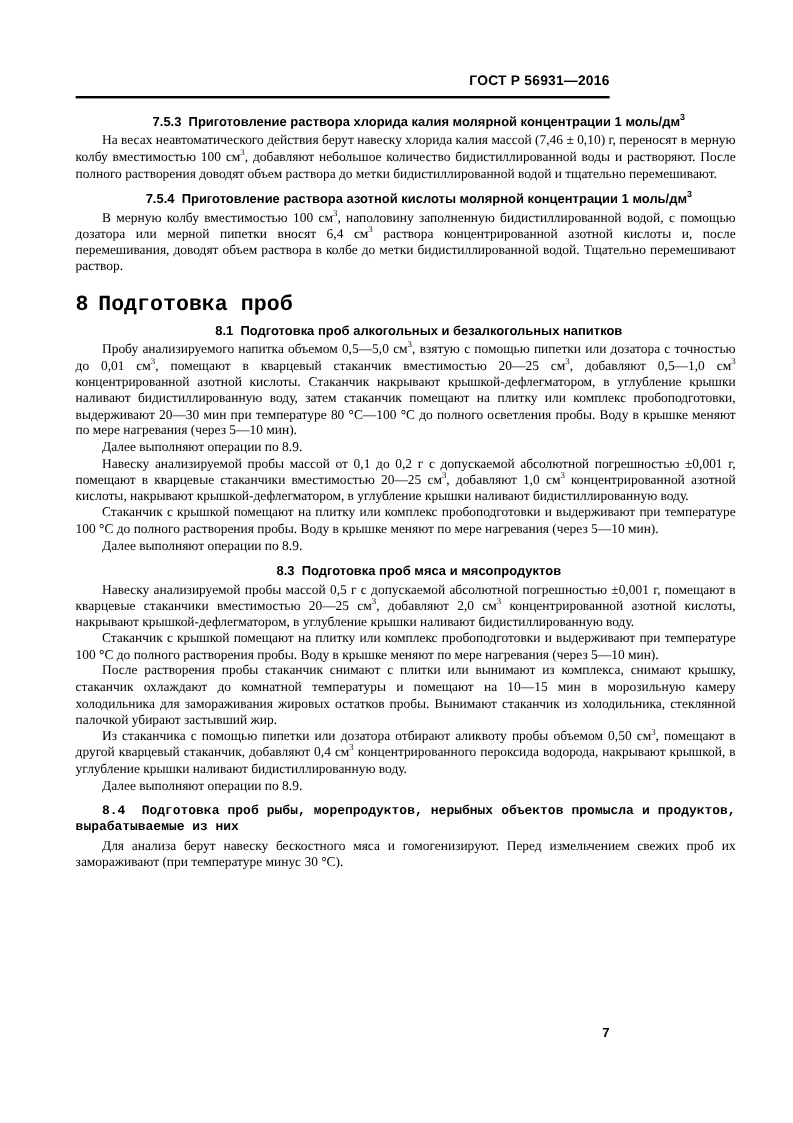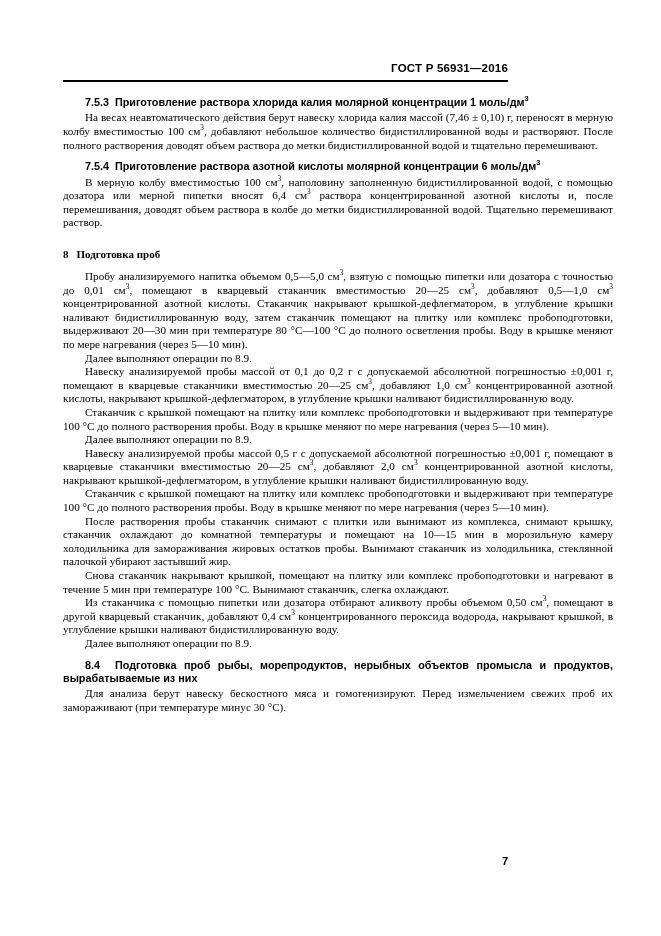--- a/index.html
+++ b/index.html
@@ -60,29 +60,30 @@
     font-family: Liberation Serif, serif;
   }
   .sub-head {
     font-family: "Liberation Sans", sans-serif;
     font-weight: bold;
     font-size: 10.8px;
     line-height: 13.4px;
     margin-top: 8px;
     margin-bottom: 2px;
     text-indent: 22px;
-    text-align: left;
+    text-align: center;
   }
   .sub-head.wrap {
     text-align: justify;
+    font-family: Liberation Mono, monospace;
   }
   .sec-head {
-    font-family: Liberation Serif, serif;
+    font-family: Liberation Mono, monospace;
     font-weight: bold;
-    font-size: 11px;
+    font-size: 18px;
     line-height: 15px;
     margin-top: 17px;
     margin-bottom: 8px;
     text-indent: 0;
   }
   .sec-head .num {
     margin-right: 8px;
   }
   .block {
     margin-bottom: 0;
@@ -115,45 +116,52 @@
       <p class="sub-head">
         <span>7.5.3</span>&nbsp;
         <span>Приготовление раствора хлорида калия молярной концентрации 1 моль/дм</span><sup>3</sup>
       </p>
       <p class="ind">На весах неавтоматического действия берут навеску хлорида калия массой (7,46 ± 0,10) г, переносят в мерную колбу вместимостью 100 см<sup>3</sup>, добавляют небольшое количество бидистиллированной воды и растворяют. После полного растворения доводят объем раствора до метки бидистиллированной водой и тщательно перемешивают.</p>
     </div>
 
     <div class="block">
       <p class="sub-head">
         <span>7.5.4</span>&nbsp;
-        <span>Приготовление раствора азотной кислоты молярной концентрации 6 моль/дм</span><sup>3</sup>
+        <span>Приготовление раствора азотной кислоты молярной концентрации 1 моль/дм</span><sup>3</sup>
       </p>
       <p class="ind">В мерную колбу вместимостью 100 см<sup>3</sup>, наполовину заполненную бидистиллированной водой, с помощью дозатора или мерной пипетки вносят 6,4 см<sup>3</sup> раствора концентрированной азотной кислоты и, после перемешивания, доводят объем раствора в колбе до метки бидистиллированной водой. Тщательно перемешивают раствор.</p>
     </div>
 
     <p class="sec-head">
       <span class="num">8</span><span>Подготовка проб</span>
     </p>
 
     <div class="block">
+      <p class="sub-head">
+        <span>8.1</span>&nbsp;
+        <span>Подготовка проб алкогольных и безалкогольных напитков</span>
+      </p>
       <p class="ind">Пробу анализируемого напитка объемом 0,5—5,0 см<sup>3</sup>, взятую с помощью пипетки или дозатора с точностью до 0,01 см<sup>3</sup>, помещают в кварцевый стаканчик вместимостью 20—25 см<sup>3</sup>, добавляют 0,5—1,0 см<sup>3</sup> концентрированной азотной кислоты. Стаканчик накрывают крышкой-дефлегматором, в углубление крышки наливают бидистиллированную воду, затем стаканчик помещают на плитку или комплекс пробоподготовки, выдерживают 20—30 мин при температуре 80 °С—100 °С до полного осветления пробы. Воду в крышке меняют по мере нагревания (через 5—10 мин).</p>
       <p class="ind">Далее выполняют операции по 8.9.</p>
     </div>
 
     <div class="block">
       <p class="ind">Навеску анализируемой пробы массой от 0,1 до 0,2 г с допускаемой абсолютной погрешностью ±0,001 г, помещают в кварцевые стаканчики вместимостью 20—25 см<sup>3</sup>, добавляют 1,0 см<sup>3</sup> концентрированной азотной кислоты, накрывают крышкой-дефлегматором, в углубление крышки наливают бидистиллированную воду.</p>
       <p class="ind">Стаканчик с крышкой помещают на плитку или комплекс пробоподготовки и выдерживают при температуре 100 °С до полного растворения пробы. Воду в крышке меняют по мере нагревания (через 5—10 мин).</p>
       <p class="ind">Далее выполняют операции по 8.9.</p>
     </div>
 
     <div class="block">
+      <p class="sub-head">
+        <span>8.3</span>&nbsp;
+        <span>Подготовка проб мяса и мясопродуктов</span>
+      </p>
       <p class="ind">Навеску анализируемой пробы массой 0,5 г с допускаемой абсолютной погрешностью ±0,001 г, помещают в кварцевые стаканчики вместимостью 20—25 см<sup>3</sup>, добавляют 2,0 см<sup>3</sup> концентрированной азотной кислоты, накрывают крышкой-дефлегматором, в углубление крышки наливают бидистиллированную воду.</p>
       <p class="ind">Стаканчик с крышкой помещают на плитку или комплекс пробоподготовки и выдерживают при температуре 100 °С до полного растворения пробы. Воду в крышке меняют по мере нагревания (через 5—10 мин).</p>
       <p class="ind">После растворения пробы стаканчик снимают с плитки или вынимают из комплекса, снимают крышку, стаканчик охлаждают до комнатной температуры и помещают на 10—15 мин в морозильную камеру холодильника для замораживания жировых остатков пробы. Вынимают стаканчик из холодильника, стеклянной палочкой убирают застывший жир.</p>
-      <p class="ind">Снова стаканчик накрывают крышкой, помещают на плитку или комплекс пробоподготовки и нагревают в течение 5 мин при температуре 100 °С. Вынимают стаканчик, слегка охлаждают.</p>
       <p class="ind">Из стаканчика с помощью пипетки или дозатора отбирают аликвоту пробы объемом 0,50 см<sup>3</sup>, помещают в другой кварцевый стаканчик, добавляют 0,4 см<sup>3</sup> концентрированного пероксида водорода, накрывают крышкой, в углубление крышки наливают бидистиллированную воду.</p>
       <p class="ind">Далее выполняют операции по 8.9.</p>
     </div>
 
     <div class="block">
       <p class="sub-head wrap">
         <span>8.4</span>&nbsp;
         <span>Подготовка проб рыбы, морепродуктов, нерыбных объектов промысла и продуктов, вырабатываемые из них</span>
       </p>
       <p class="ind">Для анализа берут навеску бескостного мяса и гомогенизируют. Перед измельчением свежих проб их замораживают (при температуре минус 30 °С).</p>

